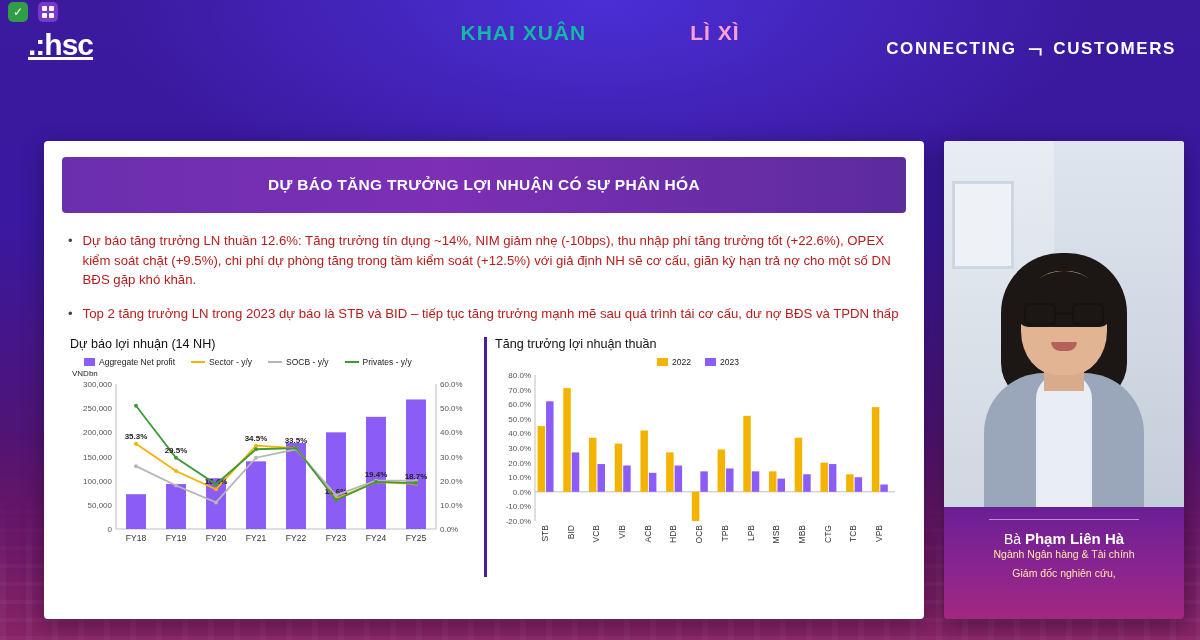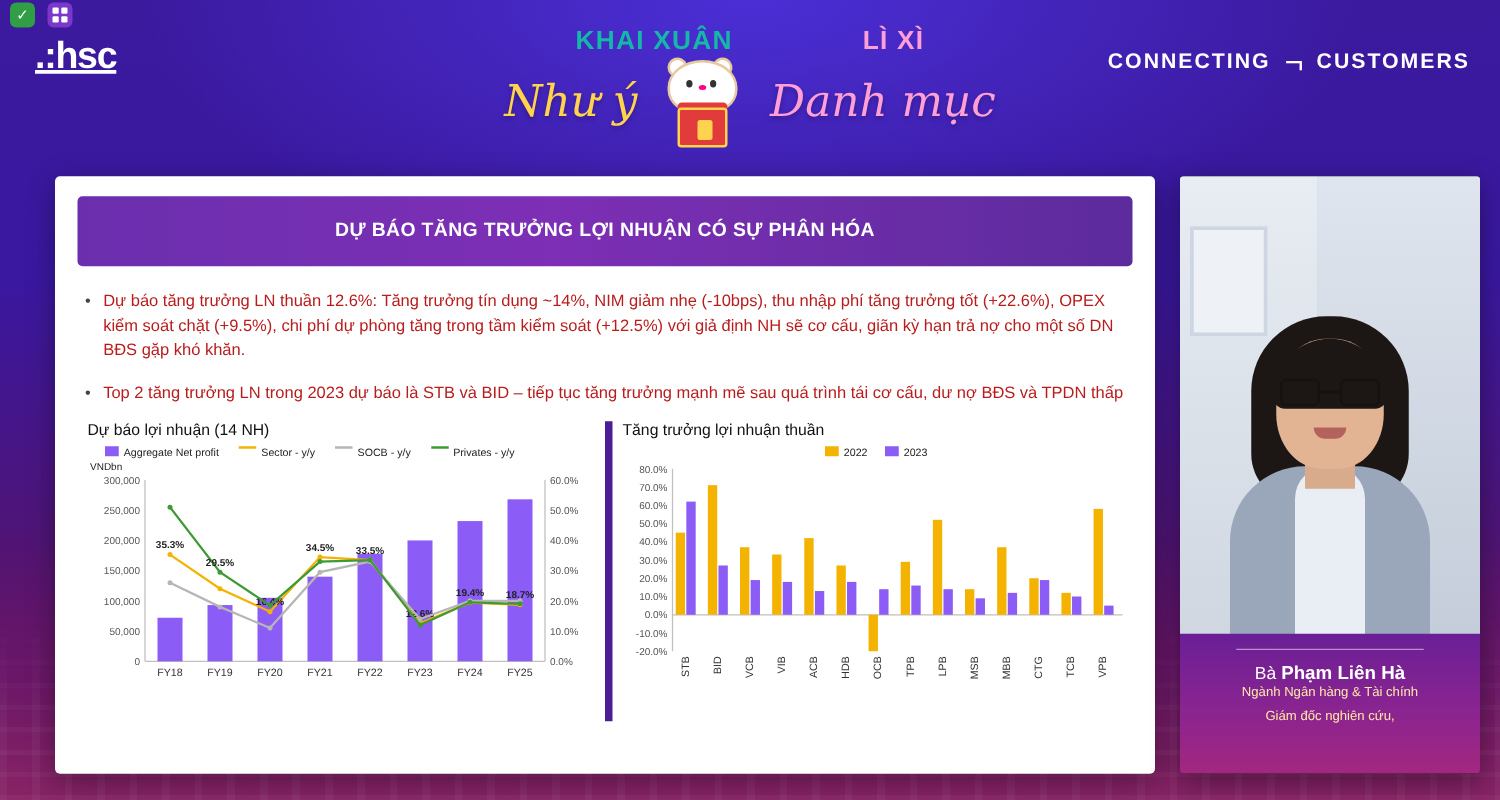--- a/index.html
+++ b/index.html
@@ -100,25 +100,25 @@
     color:#fff; display:flex; align-items:center; justify-content:center;
     font-size:15.5px; font-weight:bold; letter-spacing:.3px;
   }
   .bullets { margin:18px 6px 0 6px; }
   .bullet { display:flex; gap:10px; margin-bottom:14px; }
   .bullet .dot { color:#444; font-size:13px; line-height:19px; }
   .bullet .txt { color:#b91c1c; font-size:13.2px; line-height:19.5px; }
 
   .charts { display:flex; margin-top:10px; height:240px; }
   .chart-col { flex:1; padding:0 6px; position:relative; }
-  .chart-col.left { border-right:6px solid #4c1d95; }
+  .chart-col.left { border-right:3px solid #4c1d95; }
   .chart-title { font-size:12.6px; color:#111; margin:0 0 6px 2px; }
 
   .legend { display:flex; align-items:center; gap:16px; font-size:8.5px; color:#222; margin:2px 0 2px 16px; }
-  .legend .item { display:flex; gap:4px; }
+  .legend .item { display:flex; align-items:center; gap:4px; }
   .legend .sw { width:11px; height:8px; display:inline-block; }
   .legend .sw.line { height:2px; width:14px; }
   .legend.center { justify-content:center; margin-left:0; gap:14px; }
   .axis-label { font-size:8px; color:#222; }
 
   svg { display:block; }
   .tick { font-size:8px; fill:#555; font-family:"Liberation Sans", sans-serif; }
   .cat-lbl { font-size:8.5px; fill:#333; font-family:"Liberation Sans", sans-serif; }
   .dlabel { font-size:8px; fill:#222; font-family:"Liberation Sans", sans-serif; font-weight:bold; }
   .axisline { stroke:#bfbfbf; stroke-width:1; }
@@ -182,36 +182,20 @@
   </div>
 </div>
 
 <div class="logo">.:hsc</div>
 
 <div class="header-center">
   <div class="kx-row">
     <span class="word">KHAI XUÂN</span>
     <span style="width:80px"></span>
     <span class="word pink">LÌ XÌ</span>
-  </div>
-  <div class="script-row">
-    <span class="script">Như ý</span>
-    <span class="cat">
-      <span class="ear-l"></span>
-        <span class="ear-r"></span>
-      <span class="body"></span>
-      <span class="face">
-          <i class="eye l"></i>
-          <i class="eye r"></i>
-          <i class="nose"></i>
-        </span>
-      <span class="collar"></span>
-        <span class="env"></span>
-    </span>
-    <span class="script pink">Danh mục</span>
   </div>
 </div>
 
 <div class="connecting">
   <span>CONNECTING</span>
   <span class="swoosh">⌐</span>
   <span>CUSTOMERS</span>
 </div>
 
 <div class="slide">

